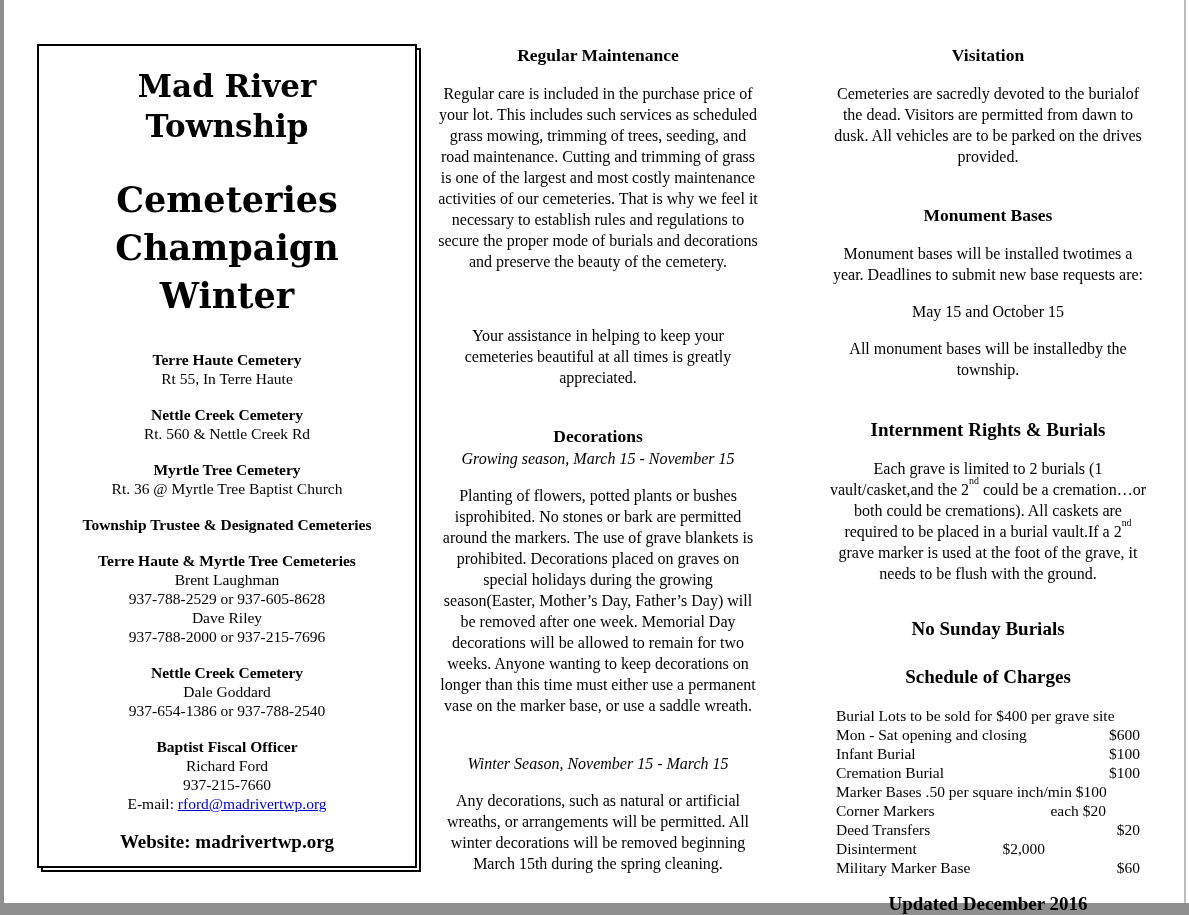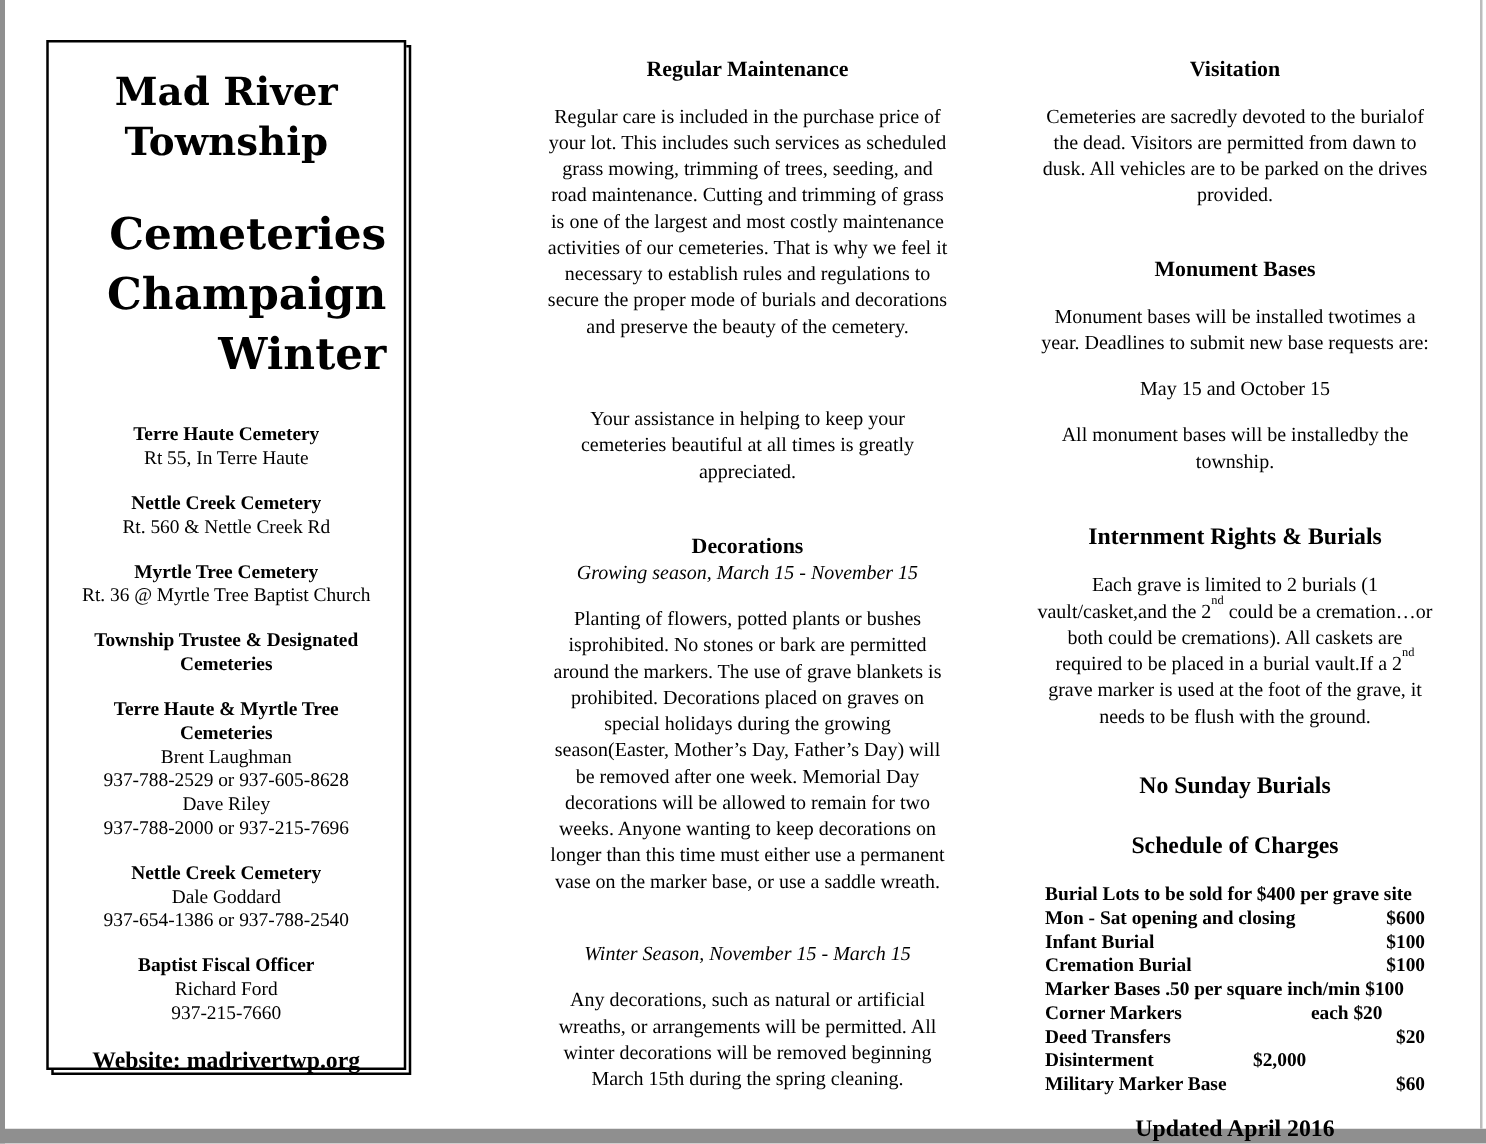--- a/index.html
+++ b/index.html
@@ -7,45 +7,45 @@
     position:relative;width:1189px;height:915px;background:#ffffff;overflow:hidden;
     font-family:"Liberation Serif", serif;color:#000;
   }
   
   .edge-left{position:absolute;left:0;top:0;width:4px;height:915px;background:#8f8f8f;}
   .edge-bottom{position:absolute;left:0;top:903px;width:1189px;height:12px;background:#8f8f8f;}
   .edge-right{position:absolute;left:1184px;top:0;width:2px;height:903px;background:#bcbcbc;}
 
   
   .left-box{
-    position:absolute;left:37px;top:32px;width:288px;height:824px;box-sizing:border-box;
+    position:absolute;left:37px;top:44px;width:380px;height:824px;box-sizing:border-box;
     border:2px solid #000;background:#fff;text-align:center;padding:10px 14px 0 14px;
     box-shadow:4px 4px 0 -2px #ffffff, 4px 4px 0 0 #000000;
   }
   .title-g1{font-family:"DejaVu Serif", serif;font-weight:bold;font-size:31px;line-height:40px;margin-top:10px;letter-spacing:0px;}
-  .title-g2{font-family:"DejaVu Serif", serif;font-weight:bold;font-size:35px;line-height:48px;margin-top:30px;margin-bottom:30px;text-align:right;}
+  .title-g2{font-family:"DejaVu Serif", serif;font-weight:bold;font-size:35px;line-height:48px;margin-top:30px;margin-bottom:30px;}
   .lp-group{margin-bottom:17px;font-size:15.5px;line-height:19px;}
   .lp-h{font-weight:bold;}
   .email-link{color:#0000cc;text-decoration:underline;}
   .website{font-weight:bold;font-size:19px;line-height:24px;margin-top:15px;}
 
   
   .col{position:absolute;top:44px;text-align:center;font-size:16px;line-height:21px;}
   #col-mid{left:420px;width:356px;}
   #col-right{left:812px;width:352px;}
   .sec-h{font-weight:bold;font-size:17.5px;line-height:23px;}
   .sec-h-lg{font-weight:bold;font-size:19px;line-height:25px;}
   .para{margin:16px;}
   .vgap{height:21px;}
   .vgap-sm{height:16px;}
   .italic{font-style:italic;}
   sup{font-size:62%;position:relative;top:-0.45em;line-height:0;}
 
   
-  .schedule{width:304px;margin:17px auto 0 auto;text-align:left;font-size:15.5px;line-height:19px;font-weight:bold;}
+  .schedule{width:304px;margin:17px auto 0 auto;text-align:left;font-size:15.5px;line-height:19px;}
   .sch-row{display:flex;justify-content:space-between;}
   .sch-row .price{white-space:nowrap;}
   .sch-row.mid-narrow .price{padding-right:34px;}
   .sch-row.mid-wide .price{padding-right:95px;}
   .updated{font-weight:bold;font-size:19px;line-height:25px;margin-top:14px;}
 </style>
 </head>
 <body>
 
 <div id="page">
@@ -88,20 +88,21 @@
     </div>
     <div class="lp-group">
       <div class="lp-h">Nettle Creek Cemetery</div>
       <div>Dale Goddard</div>
       <div>937-654-1386 or 937-788-2540</div>
     </div>
     <div class="lp-group">
       <div class="lp-h">Baptist Fiscal Officer</div>
       <div>Richard Ford</div>
       <div>937-215-7660</div>
+      <div><span>E-mail: </span><a class="email-link" href="#">rford@madrivertwp.org</a></div>
     </div>
     <div class="website">Website: madrivertwp.org</div>
   </div>
 
   <div class="col" id="col-mid">
     <div class="sec-h">Regular Maintenance</div>
     <p class="para">Regular care is included in the purchase price of your lot. This includes such services as scheduled grass mowing, trimming of trees, seeding, and road maintenance. Cutting and trimming of grass is one of the largest and most costly maintenance activities of our cemeteries. That is why we feel it necessary to establish rules and regulations to secure the proper mode of burials and decorations and preserve the beauty of the cemetery.</p>
     <div class="vgap"></div>
     <p class="para">Your assistance in helping to keep your cemeteries beautiful at all times is greatly appreciated.</p>
     <div class="vgap"></div>
@@ -159,15 +160,15 @@
       <div class="sch-row mid-wide">
         <span>Disinterment</span>
         <span class="price">$2,000</span>
       </div>
       <div class="sch-row">
         <span>Military Marker Base</span>
         <span class="price">$60</span>
       </div>
     </div>
 
-    <div class="updated">Updated April 2016</div>
+    <div class="updated">Updated December 2016</div>
   </div>
 </div>
 
 </body></html>

